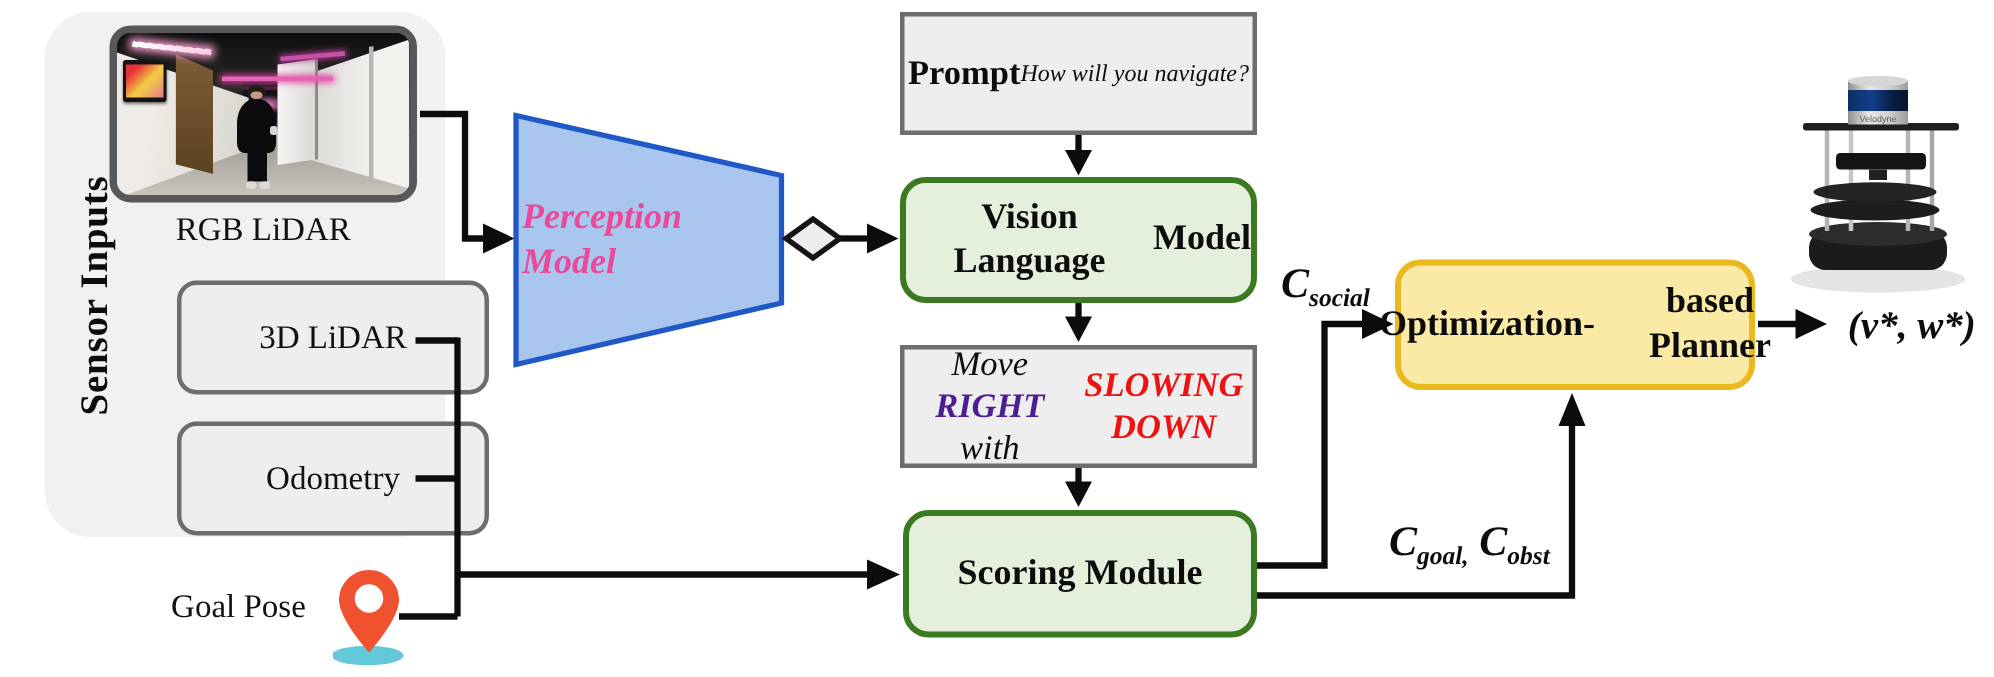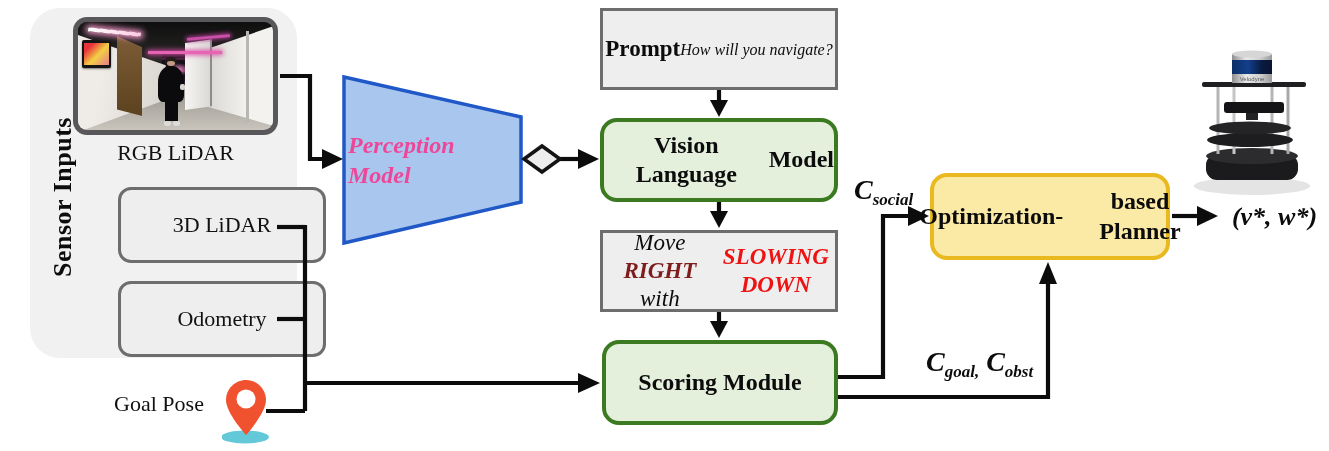--- a/index.html
+++ b/index.html
@@ -60,21 +60,21 @@
   .fbox { position:absolute; display:flex; flex-direction:row; align-items:center;
     justify-content:center; text-align:center; color:#0c0c0c; line-height:1.22; }
   .gray-box { background:#eeeeee; border:3px solid #6d6d6d; }
   .green-box { background:#e4efdc; border:4px solid #3c7a21; border-radius:17px; }
   .yellow-box { background:#fbe9a6; border:4px solid #e9b91f; border-radius:17px; }
   .bold23 { font-weight:bold; font-size:24px; }
   .prompt-title { font-weight:bold; font-size:23px; }
   .prompt-q { font-style:italic; font-size:16px; margin-top:1px; }
   .move-line1 { font-style:italic; font-size:23px; }
   .move-line2 { font-style:italic; font-weight:bold; font-size:23px; color:#ee1212; }
-  .red-word { color:#7f1d1d; font-weight:bold; }
+  .red-word { color:#4c1d95; font-weight:bold; }
   .trap-label { position:absolute; left:348px; top:130px; width:170px; text-align:left;
     font-weight:bold; font-size:24px; line-height:1.25; color:#ec4899;font-style:italic; }
 
   
   .cost-label { position:absolute; font-weight:bold; font-style:italic; color:#0c0c0c; white-space:nowrap; }
   .cbig { font-size:28px; }
   .csub { font-size:17px; vertical-align:-6px; }
   .csp { display:inline-block; width:7px; }
   .out-label { position:absolute; left:1220px; top:202px; width:109px; text-align:center;
     font-weight:bold; font-style:italic; font-size:26px; color:#0c0c0c; }

